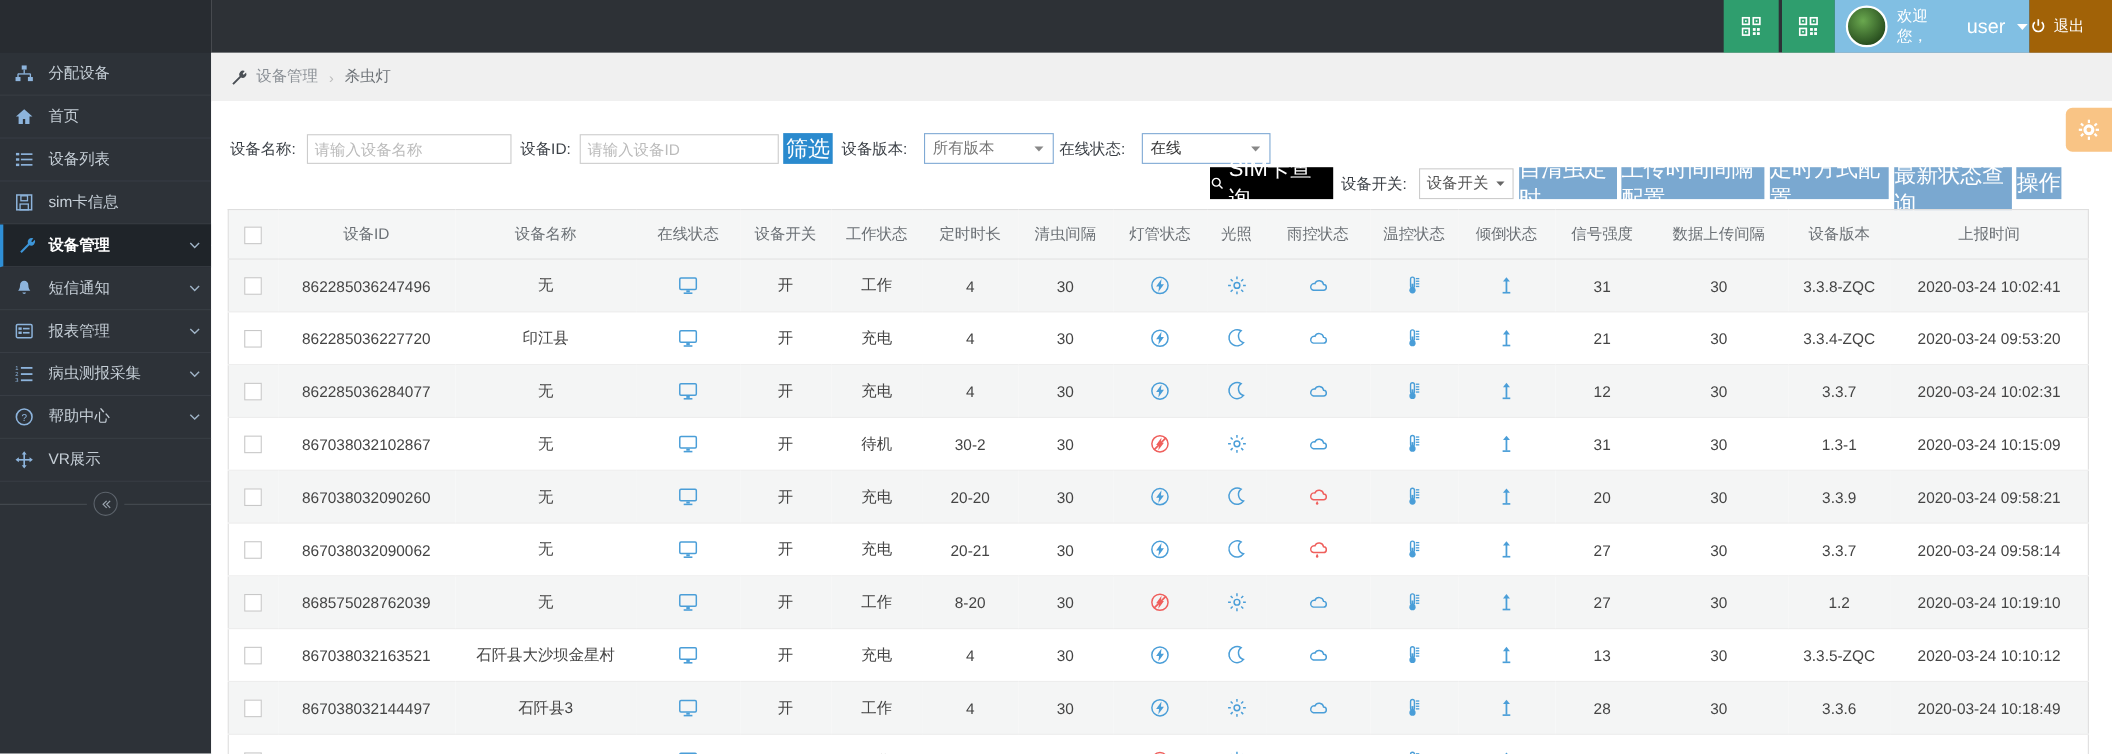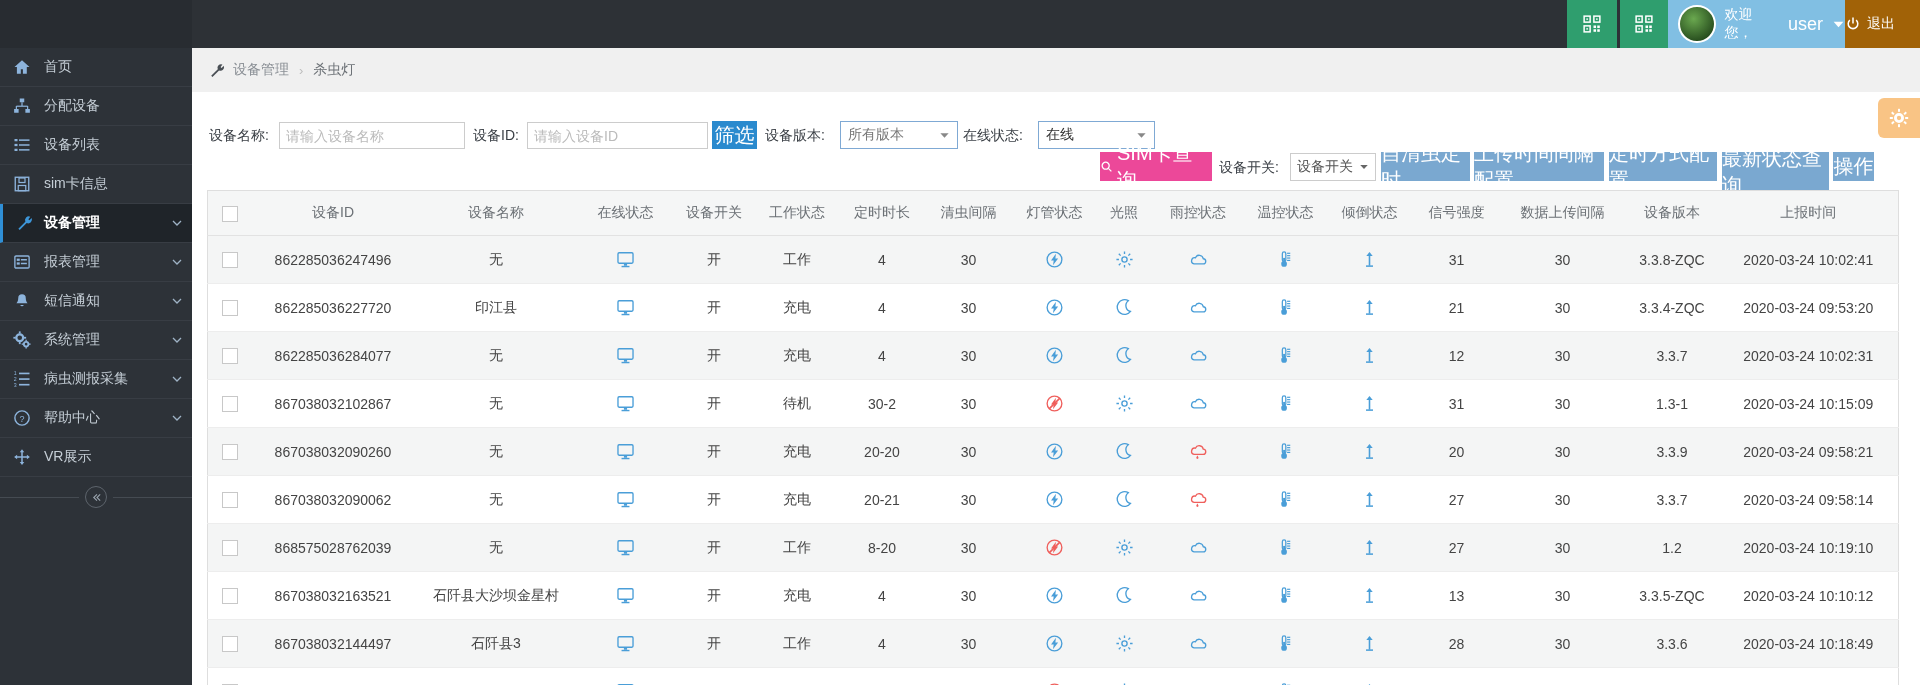--- a/index.html
+++ b/index.html
@@ -58,21 +58,21 @@
           font-size:14px;color:#333;padding:0 6px;}
   .finput::placeholder{color:#bbb;}
   .fselect{position:absolute;box-sizing:border-box;border:1px solid #7fa9d4;background:#fff;
            display:flex;align-items:center;justify-content:space-between;padding:0 7px;font-size:14px;}
   .fselect .cv{color:#777;}
   .fselect .cv.dark{color:#333;}
   .fselect svg{width:11px;height:11px;color:#888;}
   .btn{position:absolute;box-sizing:border-box;display:flex;align-items:center;justify-content:center;
        font-size:20px;color:#fff;border:none;}
   #btn-filter{background:#2a8ace;}
-  .btn-info{background:#ec4899;}
+  .btn-info{background:#000000;}
   .btn-primary{background:#7aa8d0;}
   .btn-info svg{width:13px;height:13px;margin-right:4px;}
   .wbtn{position:absolute;box-sizing:border-box;border:1px solid #ccc;background:#fff;color:#555;
         display:flex;align-items:center;justify-content:center;font-size:14px;}
   .wbtn svg{width:10px;height:10px;margin-left:6px;color:#666;}
   
   #grid{position:absolute;left:15px;top:98px;width:1691px;border-collapse:collapse;
         border:1px solid #dedede;table-layout:fixed;}
   #grid thead th{height:42px;background:#f5f6f6;font-weight:normal;font-size:14px;color:#6b7075;
                  border-bottom:1px solid #e2e2e2;text-align:center;}
@@ -92,39 +92,39 @@
   #gear-tab svg{width:20px;height:20px;}
 </style>
 </head>
 <body>
 
 <div id="sidebar">
   <div id="sidebar-logo"></div>
   <div id="sidebar-items">
       <div class="side-item">
         <span class="si-ic">
-          <svg viewBox="0 0 24 24">
-            <path d="M12 3 2 12h3.2v9h5.2v-6h2.8v6h5.2v-9H22z" fill="currentColor"></path>
-          </svg>
-        </span>
-        <span class="si-label">首页</span>
-      </div>
-      <div class="side-item">
-        <span class="si-ic">
           <svg viewBox="0 0 24 24" fill="currentColor">
             <rect x="9" y="2" width="6" height="5"></rect>
             <rect x="1.5" y="16" width="6" height="5"></rect>
             <rect x="16.5" y="16" width="6" height="5"></rect>
             <rect x="11.2" y="7" width="1.6" height="5"></rect>
             <rect x="4.5" y="11.5" width="15" height="1.6"></rect>
             <rect x="3.7" y="12" width="1.6" height="4"></rect>
             <rect x="18.7" y="12" width="1.6" height="4"></rect>
           </svg>
         </span>
         <span class="si-label">分配设备</span>
+      </div>
+      <div class="side-item">
+        <span class="si-ic">
+          <svg viewBox="0 0 24 24">
+            <path d="M12 3 2 12h3.2v9h5.2v-6h2.8v6h5.2v-9H22z" fill="currentColor"></path>
+          </svg>
+        </span>
+        <span class="si-label">首页</span>
       </div>
       <div class="side-item">
         <span class="si-ic">
           <svg viewBox="0 0 24 24" fill="currentColor">
             <rect x="2" y="4" width="4" height="3"></rect>
             <rect x="8" y="4.5" width="14" height="2"></rect>
             <rect x="2" y="10.5" width="4" height="3"></rect>
             <rect x="8" y="11" width="14" height="2"></rect>
             <rect x="2" y="17" width="4" height="3"></rect>
             <rect x="8" y="17.5" width="14" height="2"></rect>
@@ -150,65 +150,43 @@
         </span>
         <span class="si-label">设备管理</span>
         <span class="si-chev">
           <svg viewBox="0 0 24 24" fill="none" stroke="currentColor" stroke-width="2.6">
             <path d="M4 8l8 8 8-8"></path>
           </svg>
         </span>
       </div>
       <div class="side-item">
         <span class="si-ic">
+          <svg viewBox="0 0 24 24" fill="currentColor">
+            <path d="M12 3a5 5 0 0 0-5 5c0 4-1.6 6-2.4 7h14.8C18.6 14 17 12 17 8a5 5 0 0 0-5-5z"></path>
+            <path d="M9.7 17.2a2.4 2.4 0 0 0 4.6 0z"></path>
+          </svg>
+        </span>
+        <span class="si-label">短信通知</span>
+        <span class="si-chev">
+          <svg viewBox="0 0 24 24" fill="none" stroke="currentColor" stroke-width="2.6">
+            <path d="M4 8l8 8 8-8"></path>
+          </svg>
+        </span>
+      </div>
+      <div class="side-item">
+        <span class="si-ic">
           <svg viewBox="0 0 24 24">
             <rect x="2.5" y="4" width="19" height="16" rx="1.5" fill="none" stroke="currentColor" stroke-width="1.8"></rect>
             <rect x="5" y="7.5" width="4" height="3" fill="currentColor"></rect>
             <rect x="10.5" y="8" width="8" height="2" fill="currentColor"></rect>
             <rect x="5" y="12.5" width="4" height="3" fill="currentColor"></rect>
             <rect x="10.5" y="13" width="8" height="2" fill="currentColor"></rect>
           </svg>
         </span>
         <span class="si-label">报表管理</span>
-        <span class="si-chev">
-          <svg viewBox="0 0 24 24" fill="none" stroke="currentColor" stroke-width="2.6">
-            <path d="M4 8l8 8 8-8"></path>
-          </svg>
-        </span>
-      </div>
-      <div class="side-item">
-        <span class="si-ic">
-          <svg viewBox="0 0 24 24" fill="currentColor">
-            <path d="M12 3a5 5 0 0 0-5 5c0 4-1.6 6-2.4 7h14.8C18.6 14 17 12 17 8a5 5 0 0 0-5-5z"></path>
-            <path d="M9.7 17.2a2.4 2.4 0 0 0 4.6 0z"></path>
-          </svg>
-        </span>
-        <span class="si-label">短信通知</span>
-        <span class="si-chev">
-          <svg viewBox="0 0 24 24" fill="none" stroke="currentColor" stroke-width="2.6">
-            <path d="M4 8l8 8 8-8"></path>
-          </svg>
-        </span>
-      </div>
-      <div class="side-item">
-        <span class="si-ic">
-          <svg viewBox="0 0 24 24" fill="currentColor">
-            <circle cx="9" cy="9" r="4.6" fill="none" stroke="currentColor" stroke-width="3"></circle>
-            <rect x="7.8" y="0.5" width="2.4" height="3"></rect>
-            <rect x="7.8" y="14.5" width="2.4" height="3"></rect>
-            <rect x="0.5" y="7.8" width="3" height="2.4"></rect>
-            <rect x="14.5" y="7.8" width="3" height="2.4"></rect>
-            <circle cx="17.5" cy="17.5" r="3" fill="none" stroke="currentColor" stroke-width="2.4"></circle>
-            <rect x="16.6" y="11.6" width="1.8" height="2.4"></rect>
-            <rect x="16.6" y="21" width="1.8" height="2.4"></rect>
-            <rect x="11.6" y="16.6" width="2.4" height="1.8"></rect>
-            <rect x="21" y="16.6" width="2.4" height="1.8"></rect>
-          </svg>
-        </span>
-        <span class="si-label">系统管理</span>
         <span class="si-chev">
           <svg viewBox="0 0 24 24" fill="none" stroke="currentColor" stroke-width="2.6">
             <path d="M4 8l8 8 8-8"></path>
           </svg>
         </span>
       </div>
       <div class="side-item">
         <span class="si-ic">
           <svg viewBox="0 0 24 24" fill="currentColor">
             <text x="1" y="7" font-size="7" font-family="sans-serif">1</text>

